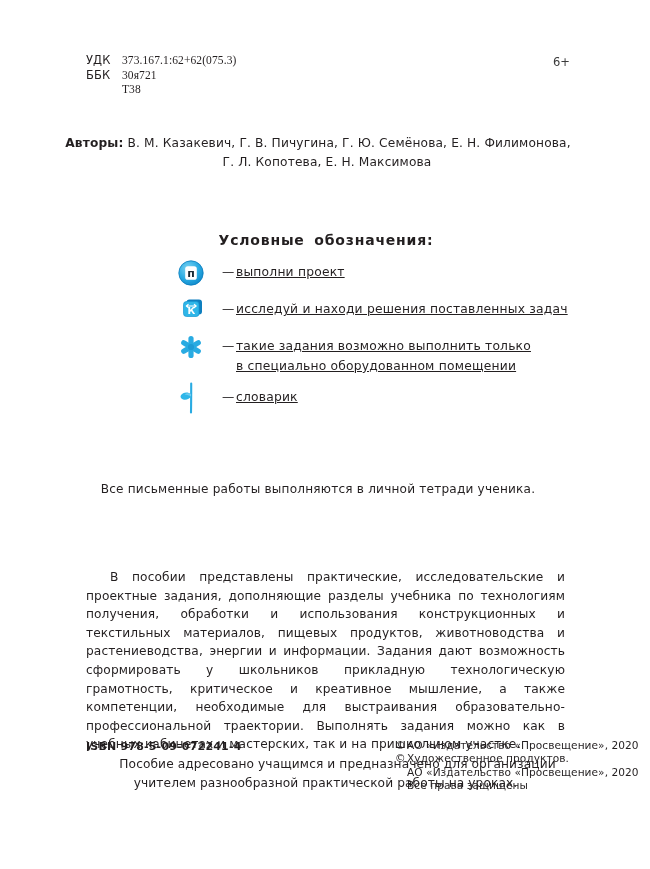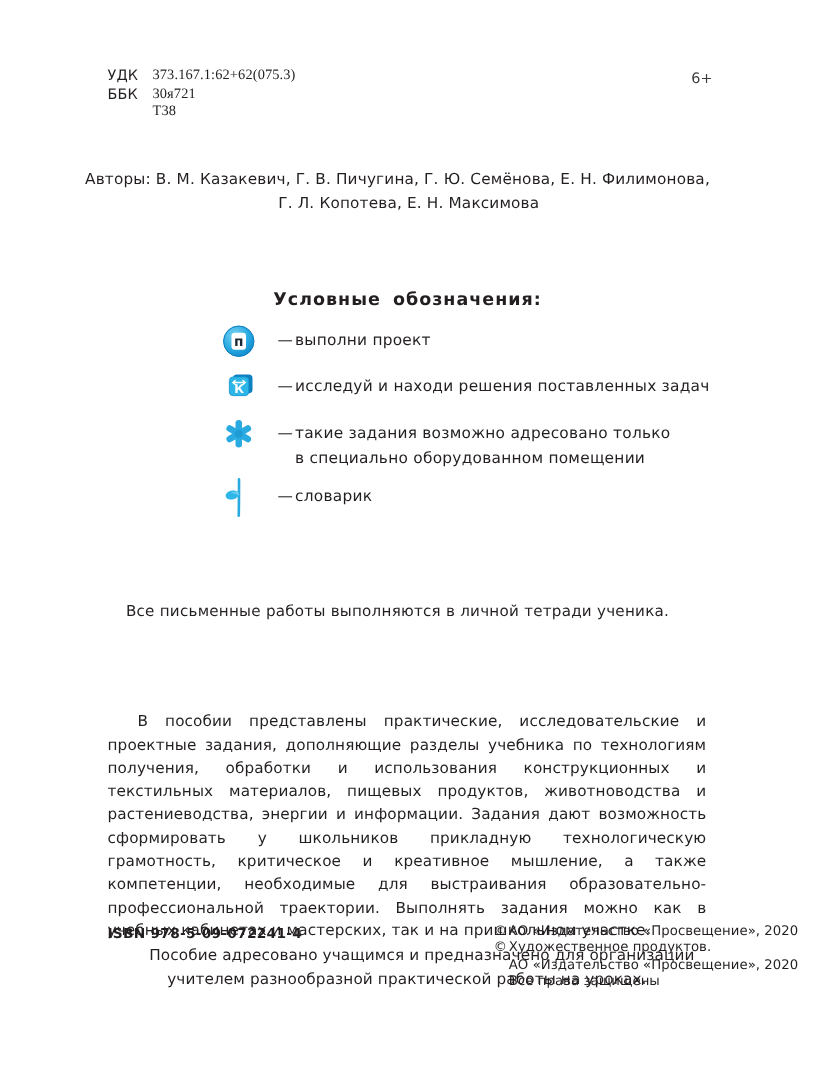--- a/index.html
+++ b/index.html
@@ -59,21 +59,21 @@
     position: absolute;
     left: 0;
     right: 0;
     top: 134px;
     text-align: center;
     font-size: 12.2px;
     line-height: 19px;
     letter-spacing: .15px;
   }
   .authors b {
-    font-weight: normal;
+    font-weight: bold;
     text-align: center;
   }
   .authors .line2 {
     display: block;
     padding-left: 18px;
   }
 
   
   .legend-heading {
     position: absolute;
@@ -107,20 +107,21 @@
     display: flex;
     align-items: center;
     justify-content: flex-start;
   }
   .legend-text {
     font-size: 12.3px;
     line-height: 20px;
     letter-spacing: .2px;
     padding-top: 4px;
     white-space: nowrap;
+    text-decoration: underline;
   }
   .legend-text .dash {
     display: inline-block;
     width: 14px;
   }
   .legend-text .cont {
     display: block;
     padding-left: 14px;
   }
 
@@ -269,21 +270,21 @@
               <rect x="-2.6" y="-11" width="5.2" height="11" rx="2.6" transform="rotate(300)"></rect>
               <circle cx="0" cy="0" r="4.6"></circle>
             </g>
           </g>
           <g transform="translate(13,13)">
             <circle cx="0" cy="0" r="3.1" fill="#1E9AD4"></circle>
           </g>
         </svg>
       </div>
       <div class="legend-text">
-        <span class="dash">—</span><span>такие задания возможно адресовано только</span>
+        <span class="dash">—</span><span>такие задания возможно выполнить только</span>
         <span class="cont">в специально оборудованном помещении</span>
       </div>
     </div>
 
     <div class="legend-item">
       <div class="legend-icon">
         <svg width="26" height="34" viewBox="0 0 26 34" aria-hidden="true">
           <path d="M13.2 2.5 C13.2 10 13.2 22 13.0 31.5" stroke="#29ABE2" stroke-width="2.1" fill="none" stroke-linecap="round"></path>
           <path d="M13.1 13.0 C9.5 10.2 4.6 11.3 2.9 14.2 C1.9 15.9 3.0 17.8 5.1 18.4 C8.4 19.4 11.6 17.6 13.1 15.4 Z" fill="#2FB6E8"></path>
           <path d="M13.1 13.0 C11.0 12.0 8.3 12.2 6.6 13.4 C8.9 13.6 11.3 14.3 13.1 15.4 Z" fill="#6FCDEF"></path>

